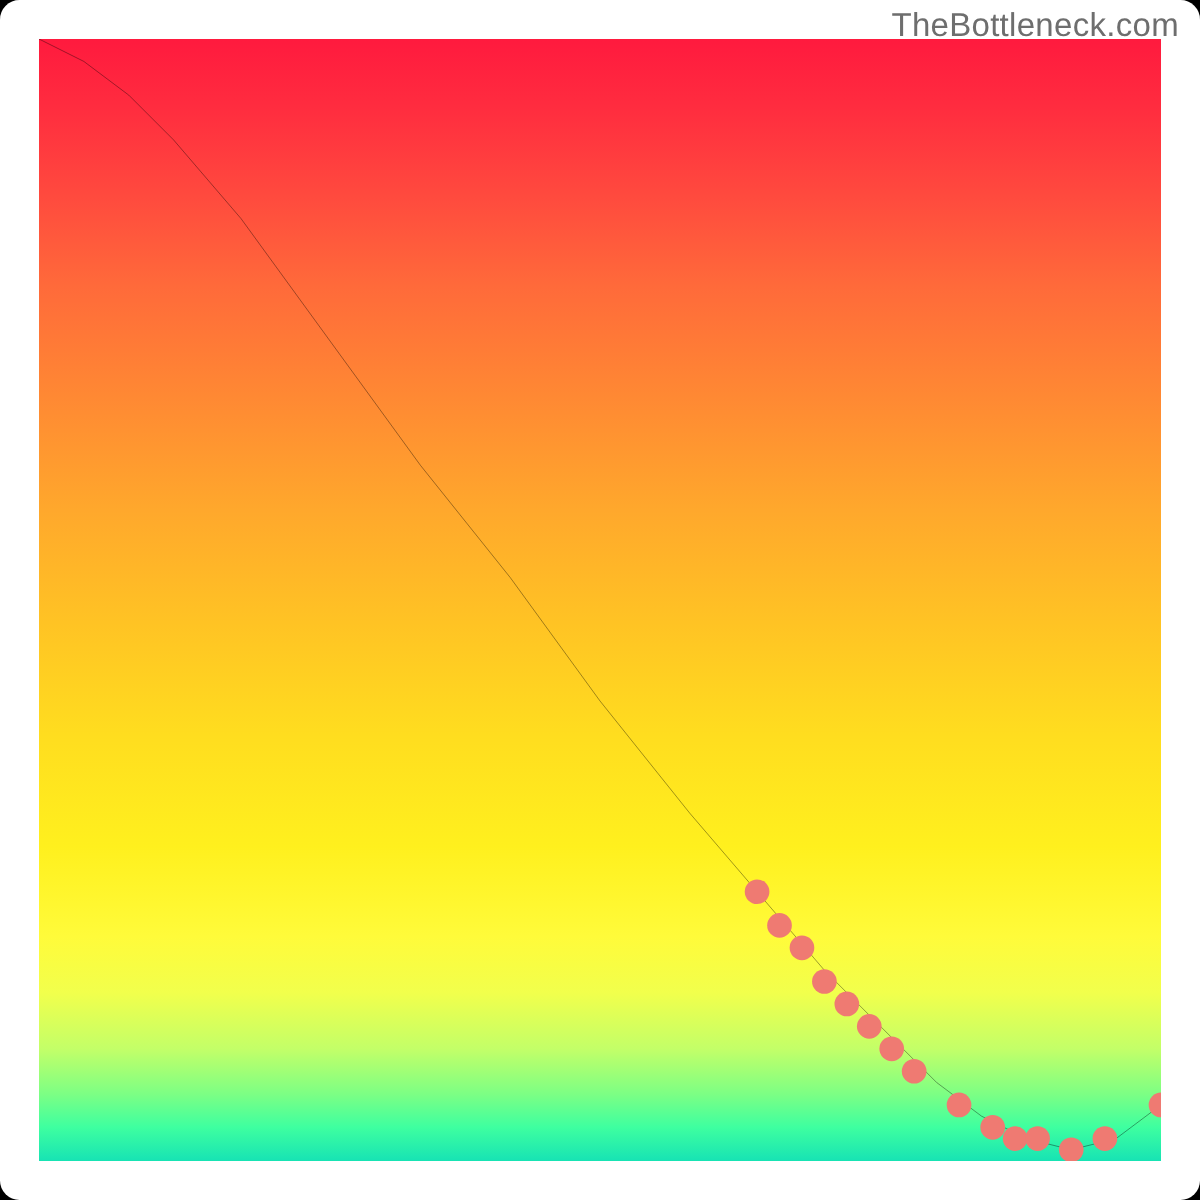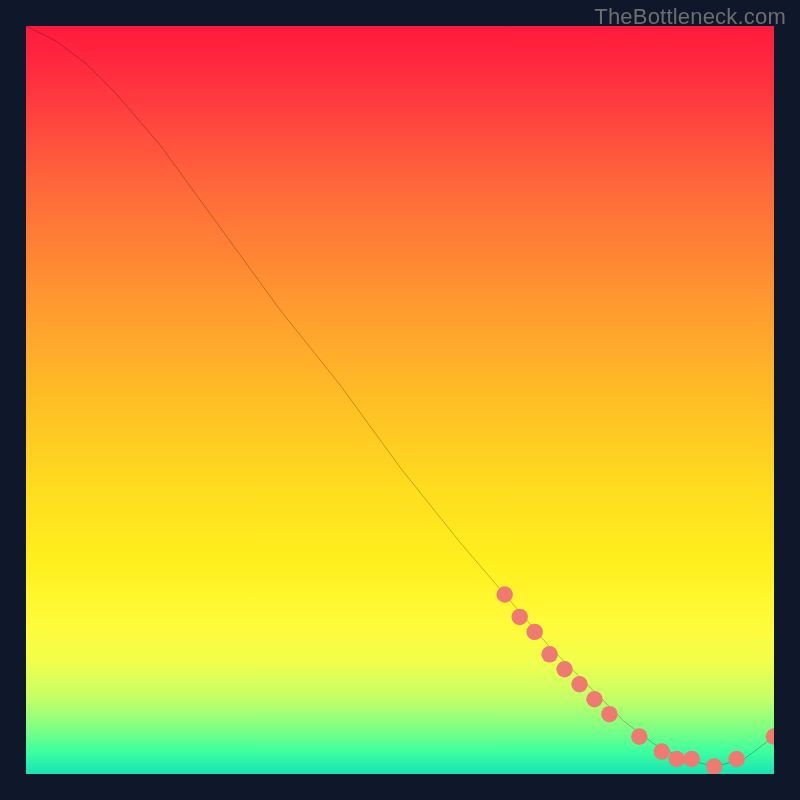--- a/index.html
+++ b/index.html
@@ -8,21 +8,22 @@
     width: 800px;
     height: 800px;
     background: #000;
     overflow: hidden;
     font-family: Arial, Helvetica, sans-serif;
   }
   .frame {
     position: relative;
     width: 800px;
     height: 800px;
-    background: #0f172a;
+    background: #ffffff;
+    border-radius: 13px;
   }
   .watermark {
     position: absolute;
     top: 4px;
     right: 14px;
     color: #6e6e6e;
     font-size: 22px;
     font-weight: 500;
     letter-spacing: 0.2px;
     z-index: 4;

